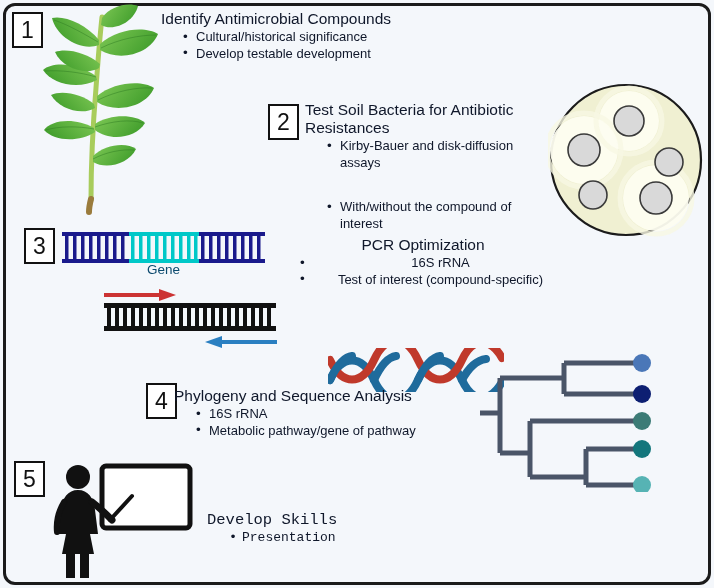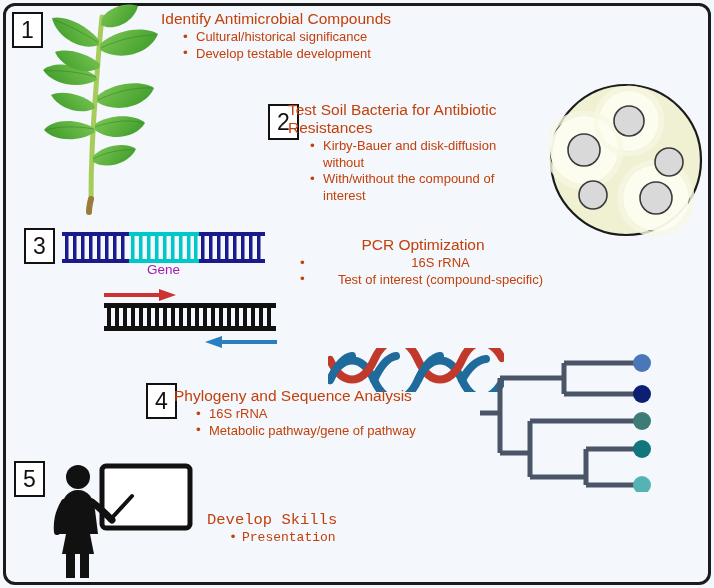--- a/index.html
+++ b/index.html
@@ -27,21 +27,21 @@
     width:31px;height:36px;
     background:#ffffff;
     border:2.5px solid #111111;
     box-sizing:border-box;
     display:flex;align-items:center;justify-content:center;
     font-size:23px;line-height:1;color:#111111;
     letter-spacing:0;
   }
 
   
-  .block{position:absolute;color:#c2410c;}
+  .block{position:absolute;color:#0f172a;}
   .block .htitle{
     font-size:15.5px;line-height:18px;
     white-space:pre-line;
     margin:0 0 1px 0;
   }
   .block ul{
     margin:0;padding:0 0 0 22px;
     list-style:none;
   }
   .block li{
@@ -57,21 +57,21 @@
 
   
   .plant{position:absolute;}
   
   .petri{position:absolute;}
 
   
   .genewrap{position:absolute;}
   .genelabel{
     position:absolute;width:100%;text-align:center;
-    font-size:13.5px;color:#a21caf;top:30px;
+    font-size:13.5px;color:#0c4a6e;top:30px;
   }
 
   
   .ladder{position:absolute;}
 
   
   .primer{position:absolute;height:10px;}
 
   
   .helix{position:absolute;}
@@ -138,27 +138,27 @@
   <div class="block" style="left:161px;top:10px;width:300px;">
     <p class="htitle">Identify Antimicrobial Compounds</p>
     <ul>
       <li>Cultural/historical significance</li>
       <li>Develop testable development</li>
     </ul>
   </div>
 
   <div class="numbox" style="left:268px;top:104px;">2</div>
 
-  <div class="block" style="left:288px;top:101px;width:245px;">
+  <div class="block" style="left:305px;top:101px;width:245px;">
     <p class="htitle">Test Soil Bacteria for Antibiotic
 Resistances</p>
     <ul>
       <li style="white-space:pre-line;">Kirby-Bauer and disk-diffusion
-without</li>
-      <li style="white-space:pre-line;">With/without the compound of
+assays</li>
+      <li style="white-space:pre-line;margin-top:28px;">With/without the compound of
 interest</li>
     </ul>
   </div>
 
   <div class="petri" style="left:548px;top:82px;width:156px;height:156px;">
     <svg width="156" height="156" viewBox="0 0 156 156">
       <circle cx="78" cy="78" r="75" fill="#f0f0d2" stroke="#1b1b1b" stroke-width="2.2"></circle>
 
       <circle cx="81" cy="39" r="30" fill="#fdfdf0" opacity="0.95"></circle>
       <circle cx="36" cy="68" r="34" fill="#fdfdf0" opacity="0.95"></circle>

